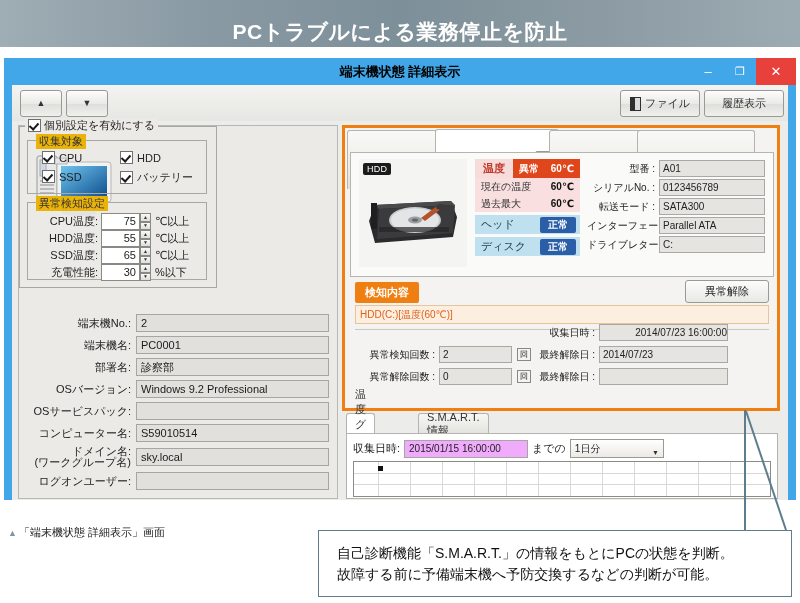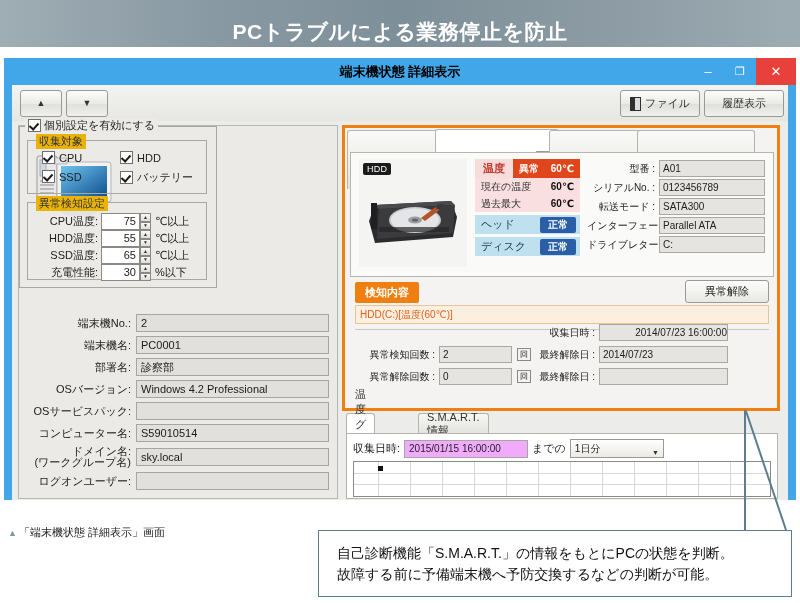--- a/index.html
+++ b/index.html
@@ -358,21 +358,21 @@
         <div class="irow">
           <span class="ilabel">端末機名:</span>
           <span class="ival">PC0001</span>
         </div>
         <div class="irow">
           <span class="ilabel">部署名:</span>
           <span class="ival">診察部</span>
         </div>
         <div class="irow">
           <span class="ilabel">OSバージョン:</span>
-          <span class="ival">Windows 4.2 Professional</span>
+          <span class="ival">Windows 9.2 Professional</span>
         </div>
         <div class="irow">
           <span class="ilabel">OSサービスパック:</span>
           <span class="ival"></span>
         </div>
         <div class="irow">
           <span class="ilabel">コンピューター名:</span>
           <span class="ival">S59010514</span>
         </div>
         <div class="irow" style="height:26px;">

